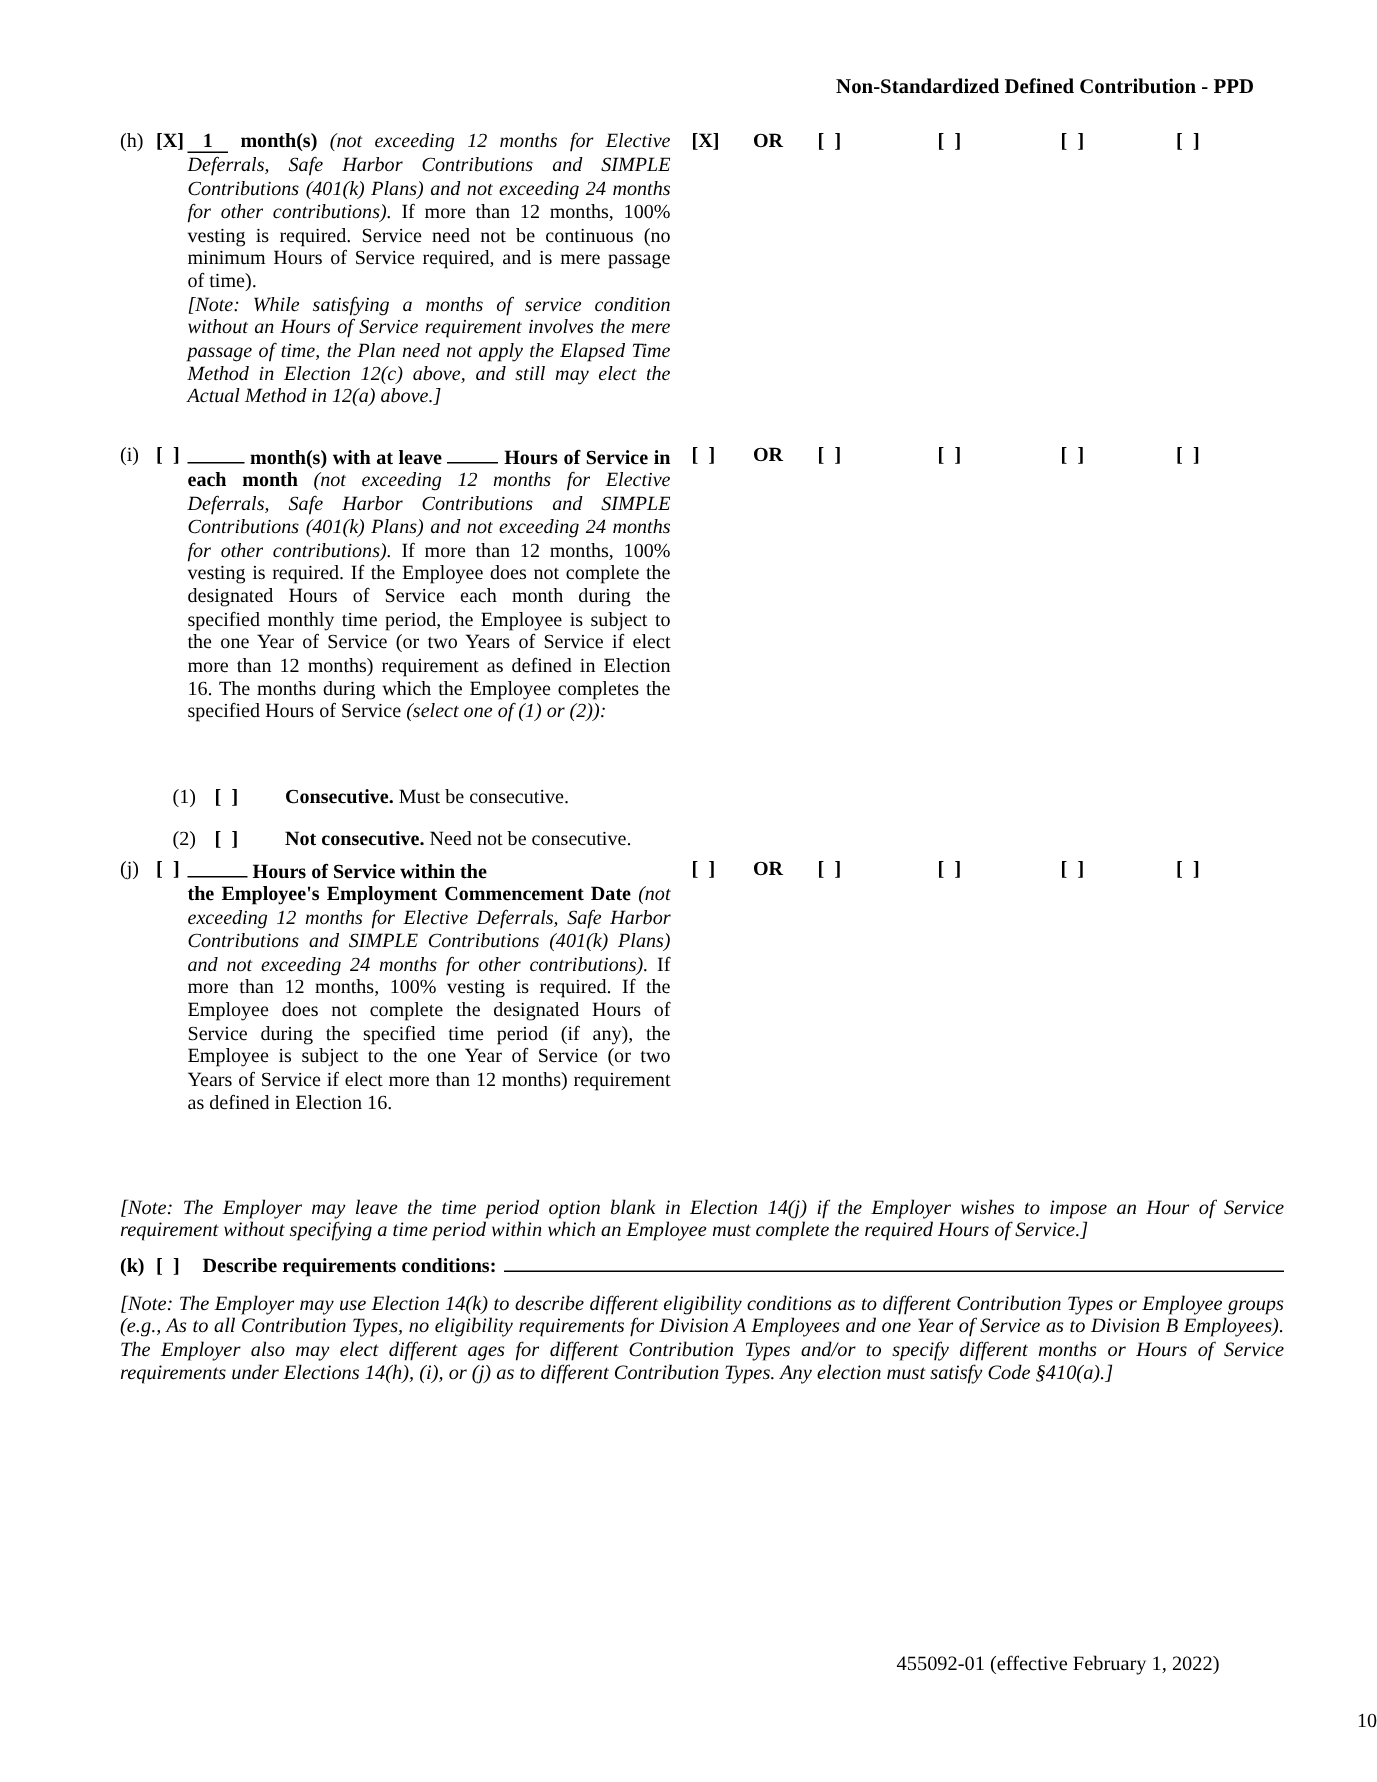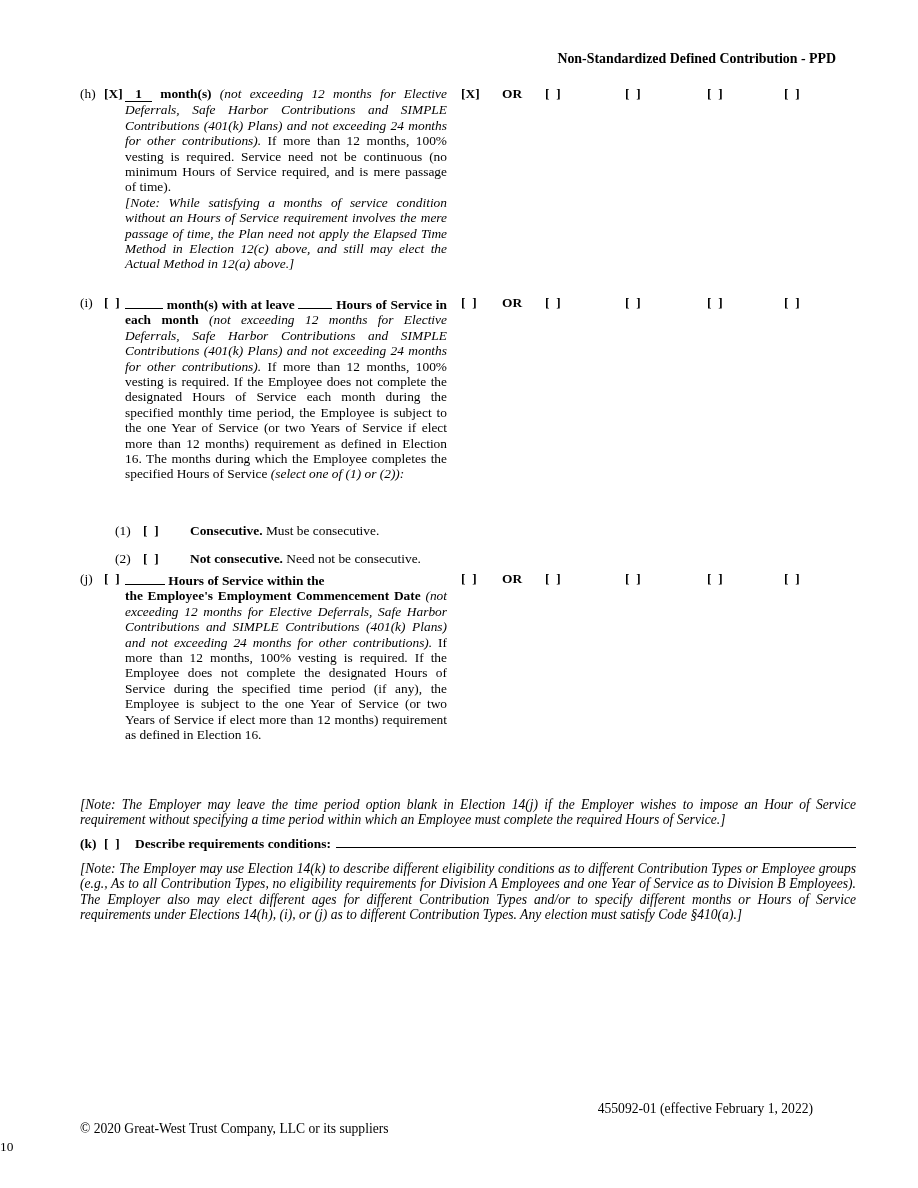--- a/index.html
+++ b/index.html
@@ -37,21 +37,21 @@
   }
   .opt-label { position:absolute; left:115px; top:0; }
   .opt-cb { position:absolute; left:143px; top:0; }
   .opt-text { position:absolute; left:178px; top:0; white-space:nowrap;margin-left:12px; }
   .krow { position:absolute; left:80px; top:835px; width:776px; display:flex; align-items:baseline; }
   .k-letter { width:24px; font-weight:bold; flex:none; }
   .k-cb { width:31px; flex:none; }
   .fill-line { flex:1; border-bottom:1.3px solid #000; height:12px; margin-left:5px; }
   .footer-doc { position:absolute; right:105px; top:1101px; font-size:13.6px; }
   .footer-copy { position:absolute; left:80px; top:1121px; font-size:13.6px; }
-  .footer-page { position:absolute; left:0; top:1139px; width:918px; text-align:left; font-size:13.4px; }
+  .footer-page { position:absolute; left:0; top:1139px; width:918px; text-align:right; font-size:13.4px; }
 </style>
 </head>
 <body>
 
 <div class="page">
 
   <div class="abs header-title" style="top:51px; right:82px;">Non-Standardized Defined Contribution - PPD</div>
 
   <div class="abs" style="top:86px; left:0; width:918px;">
     <span class="letter">(h)</span>
@@ -136,16 +136,15 @@
   <div class="krow">
     <span class="k-letter">(k)</span>
     <span class="k-cb cbx">[ ]</span>
     <span class="b">Describe requirements conditions:</span>
     <span class="fill-line"></span>
   </div>
 
   <div class="note-full" style="top:861px;">[Note: The Employer may use Election 14(k) to describe different eligibility conditions as to different Contribution Types or Employee groups (e.g., As to all Contribution Types, no eligibility requirements for Division A Employees and one Year of Service as to Division B Employees). The Employer also may elect different ages for different Contribution Types and/or to specify different months or Hours of Service requirements under Elections 14(h), (i), or (j) as to different Contribution Types. Any election must satisfy Code §410(a).]</div>
 
   <div class="footer-doc">455092-01 (effective February 1, 2022)</div>
-  <div class="footer-copy">© 2020 Great-West Trust Company, LLC or its suppliers</div>
   <div class="footer-page">10</div>
 
 </div>
 
 </body></html>

